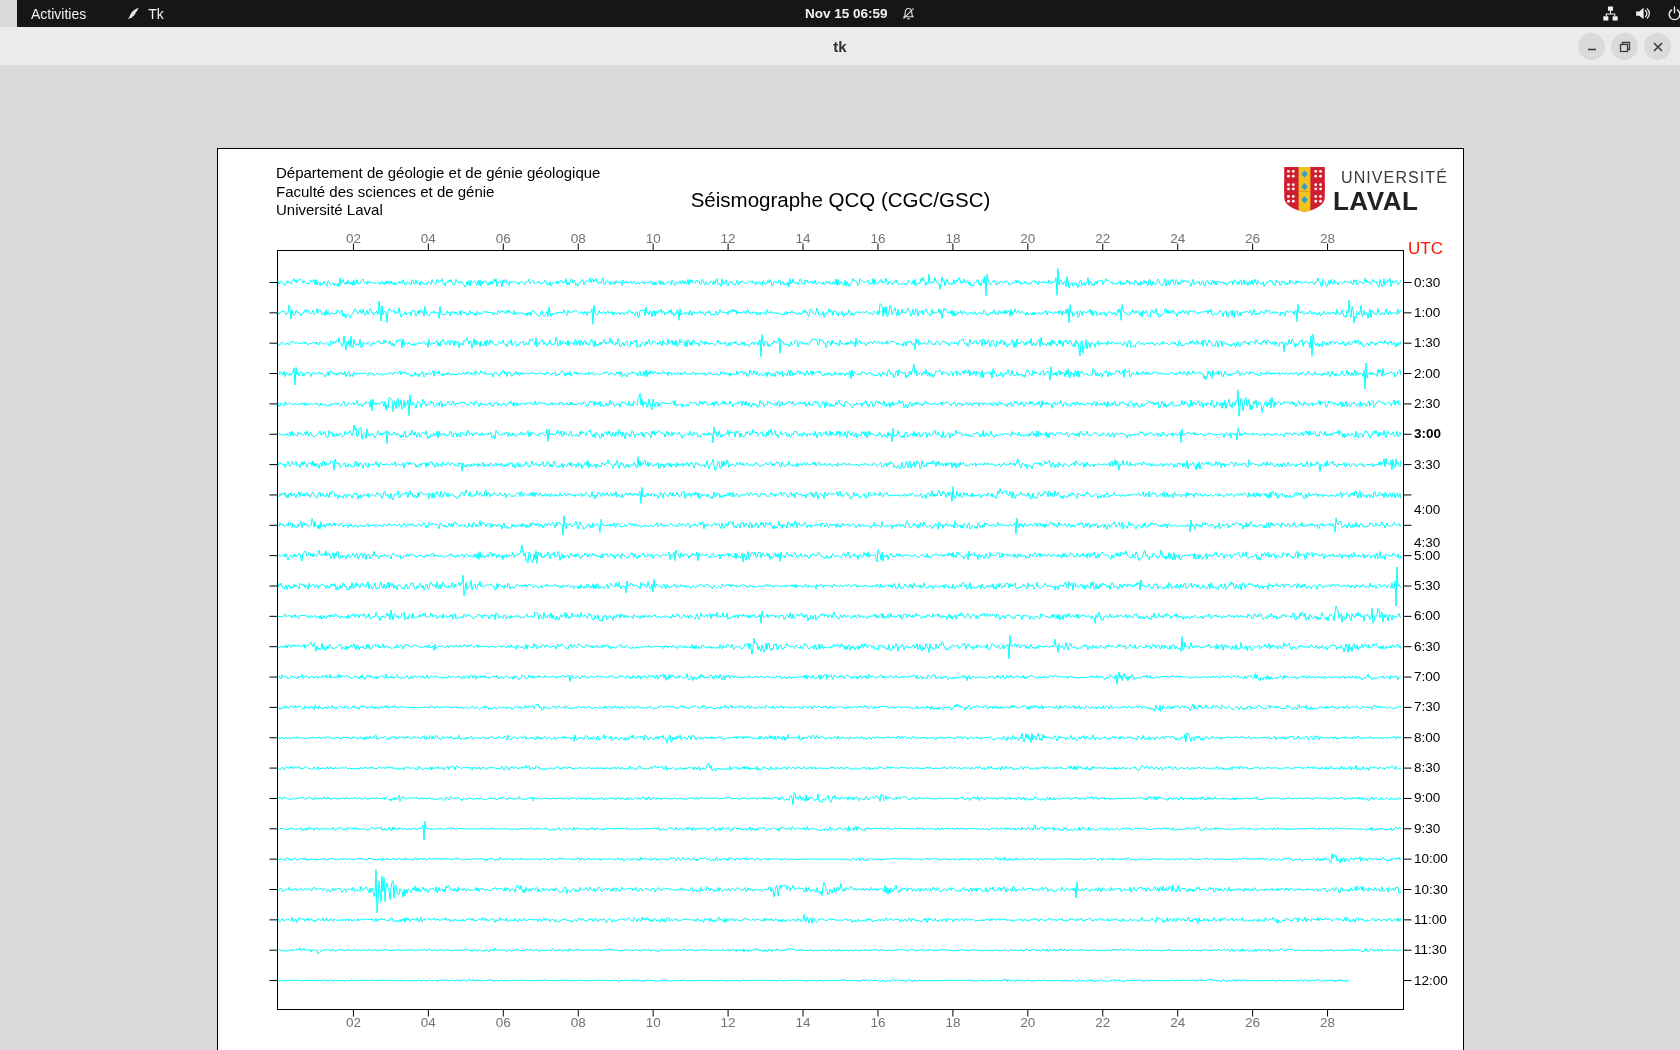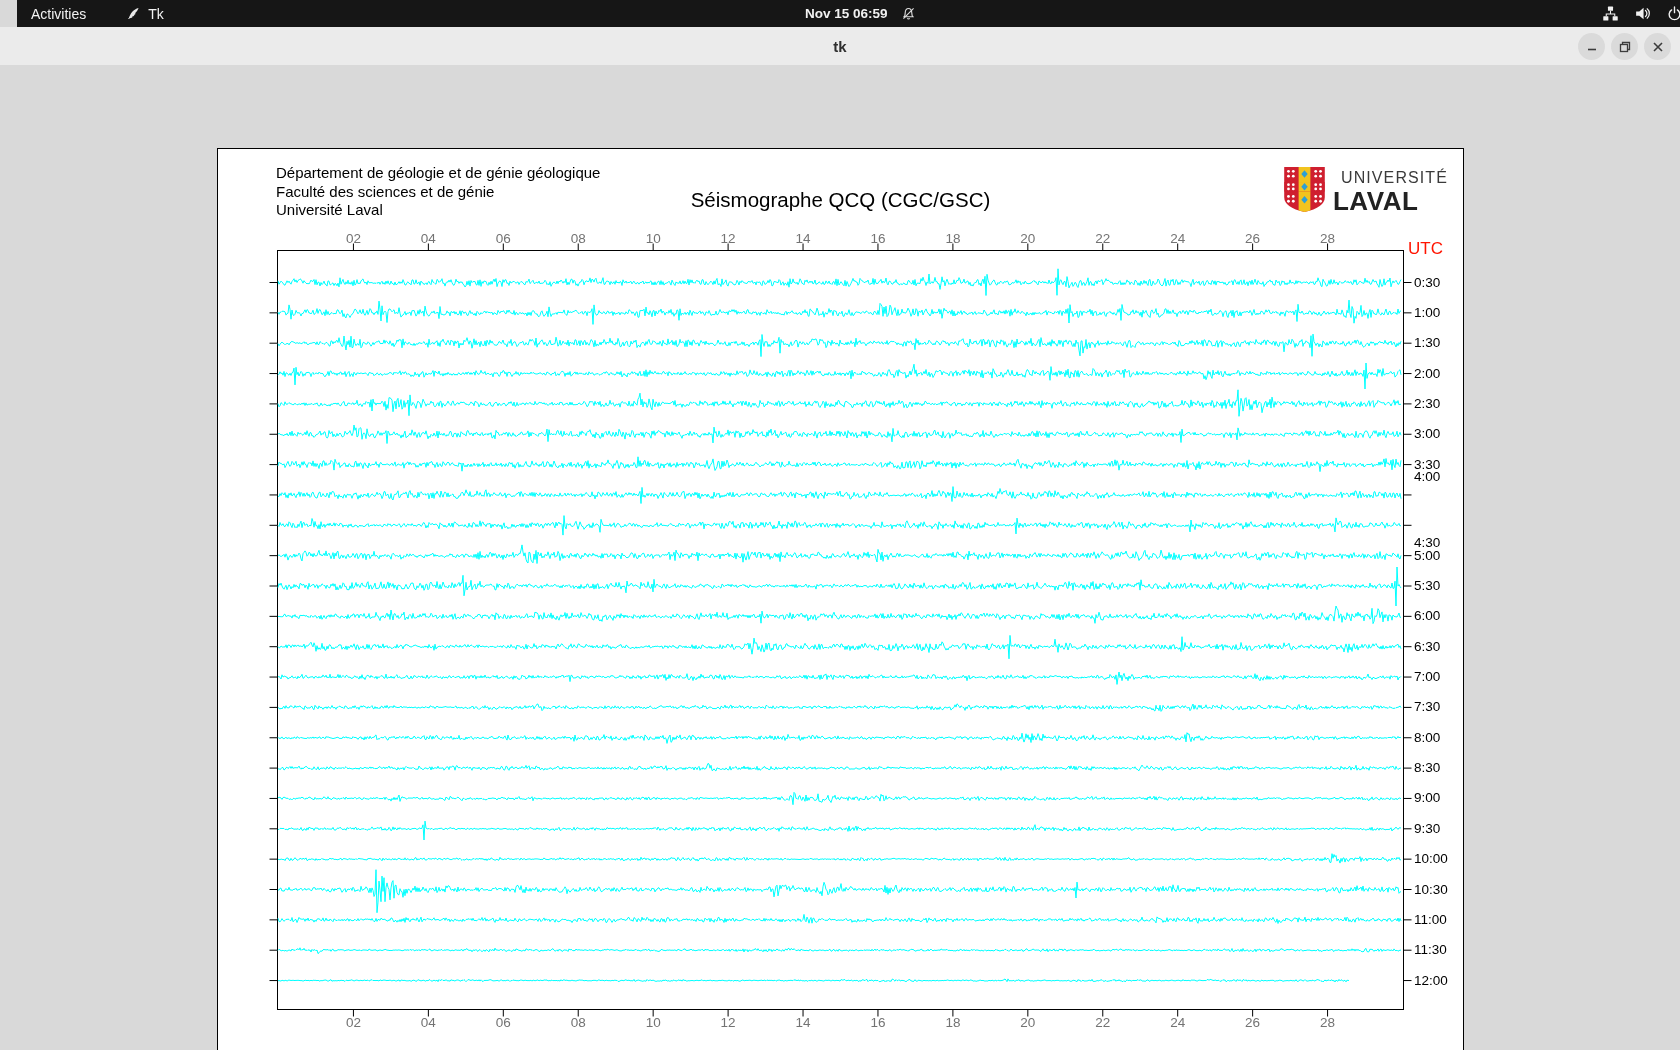--- a/index.html
+++ b/index.html
@@ -315,23 +315,23 @@
           <div class="xtick" style="left: 939.7px; top: 866px;">24</div>
           <div class="xtick" style="left: 1014.63px; top: 866px;">26</div>
           <div class="xtick" style="left: 1089.57px; top: 866px;">28</div>
         </div>
       <div id="time-labels">
           <div class="ylab" style="top: 125.5px;">0:30</div>
           <div class="ylab" style="top: 155.85px;">1:00</div>
           <div class="ylab" style="top: 186.2px;">1:30</div>
           <div class="ylab" style="top: 216.55px;">2:00</div>
           <div class="ylab" style="top: 246.9px;">2:30</div>
-          <div class="ylab" style="top: 277.25px;">3:00</div>
+          <div class="ylab" style="top: 277.25px; font-weight: bold;">3:00</div>
           <div class="ylab" style="top: 307.6px;">3:30</div>
-          <div class="ylab" style="top: 320px;">4:00</div>
+          <div class="ylab" style="top: 353px;">4:00</div>
           <div class="ylab" style="top: 368.3px; margin-top: 18px;">4:30</div>
           <div class="ylab" style="top: 398.65px;">5:00</div>
           <div class="ylab" style="top: 429px;">5:30</div>
           <div class="ylab" style="top: 459.35px;">6:00</div>
           <div class="ylab" style="top: 489.7px;">6:30</div>
           <div class="ylab" style="top: 520.05px;">7:00</div>
           <div class="ylab" style="top: 550.4px;">7:30</div>
           <div class="ylab" style="top: 580.75px;">8:00</div>
           <div class="ylab" style="top: 611.1px;">8:30</div>
           <div class="ylab" style="top: 641.45px;">9:00</div>

